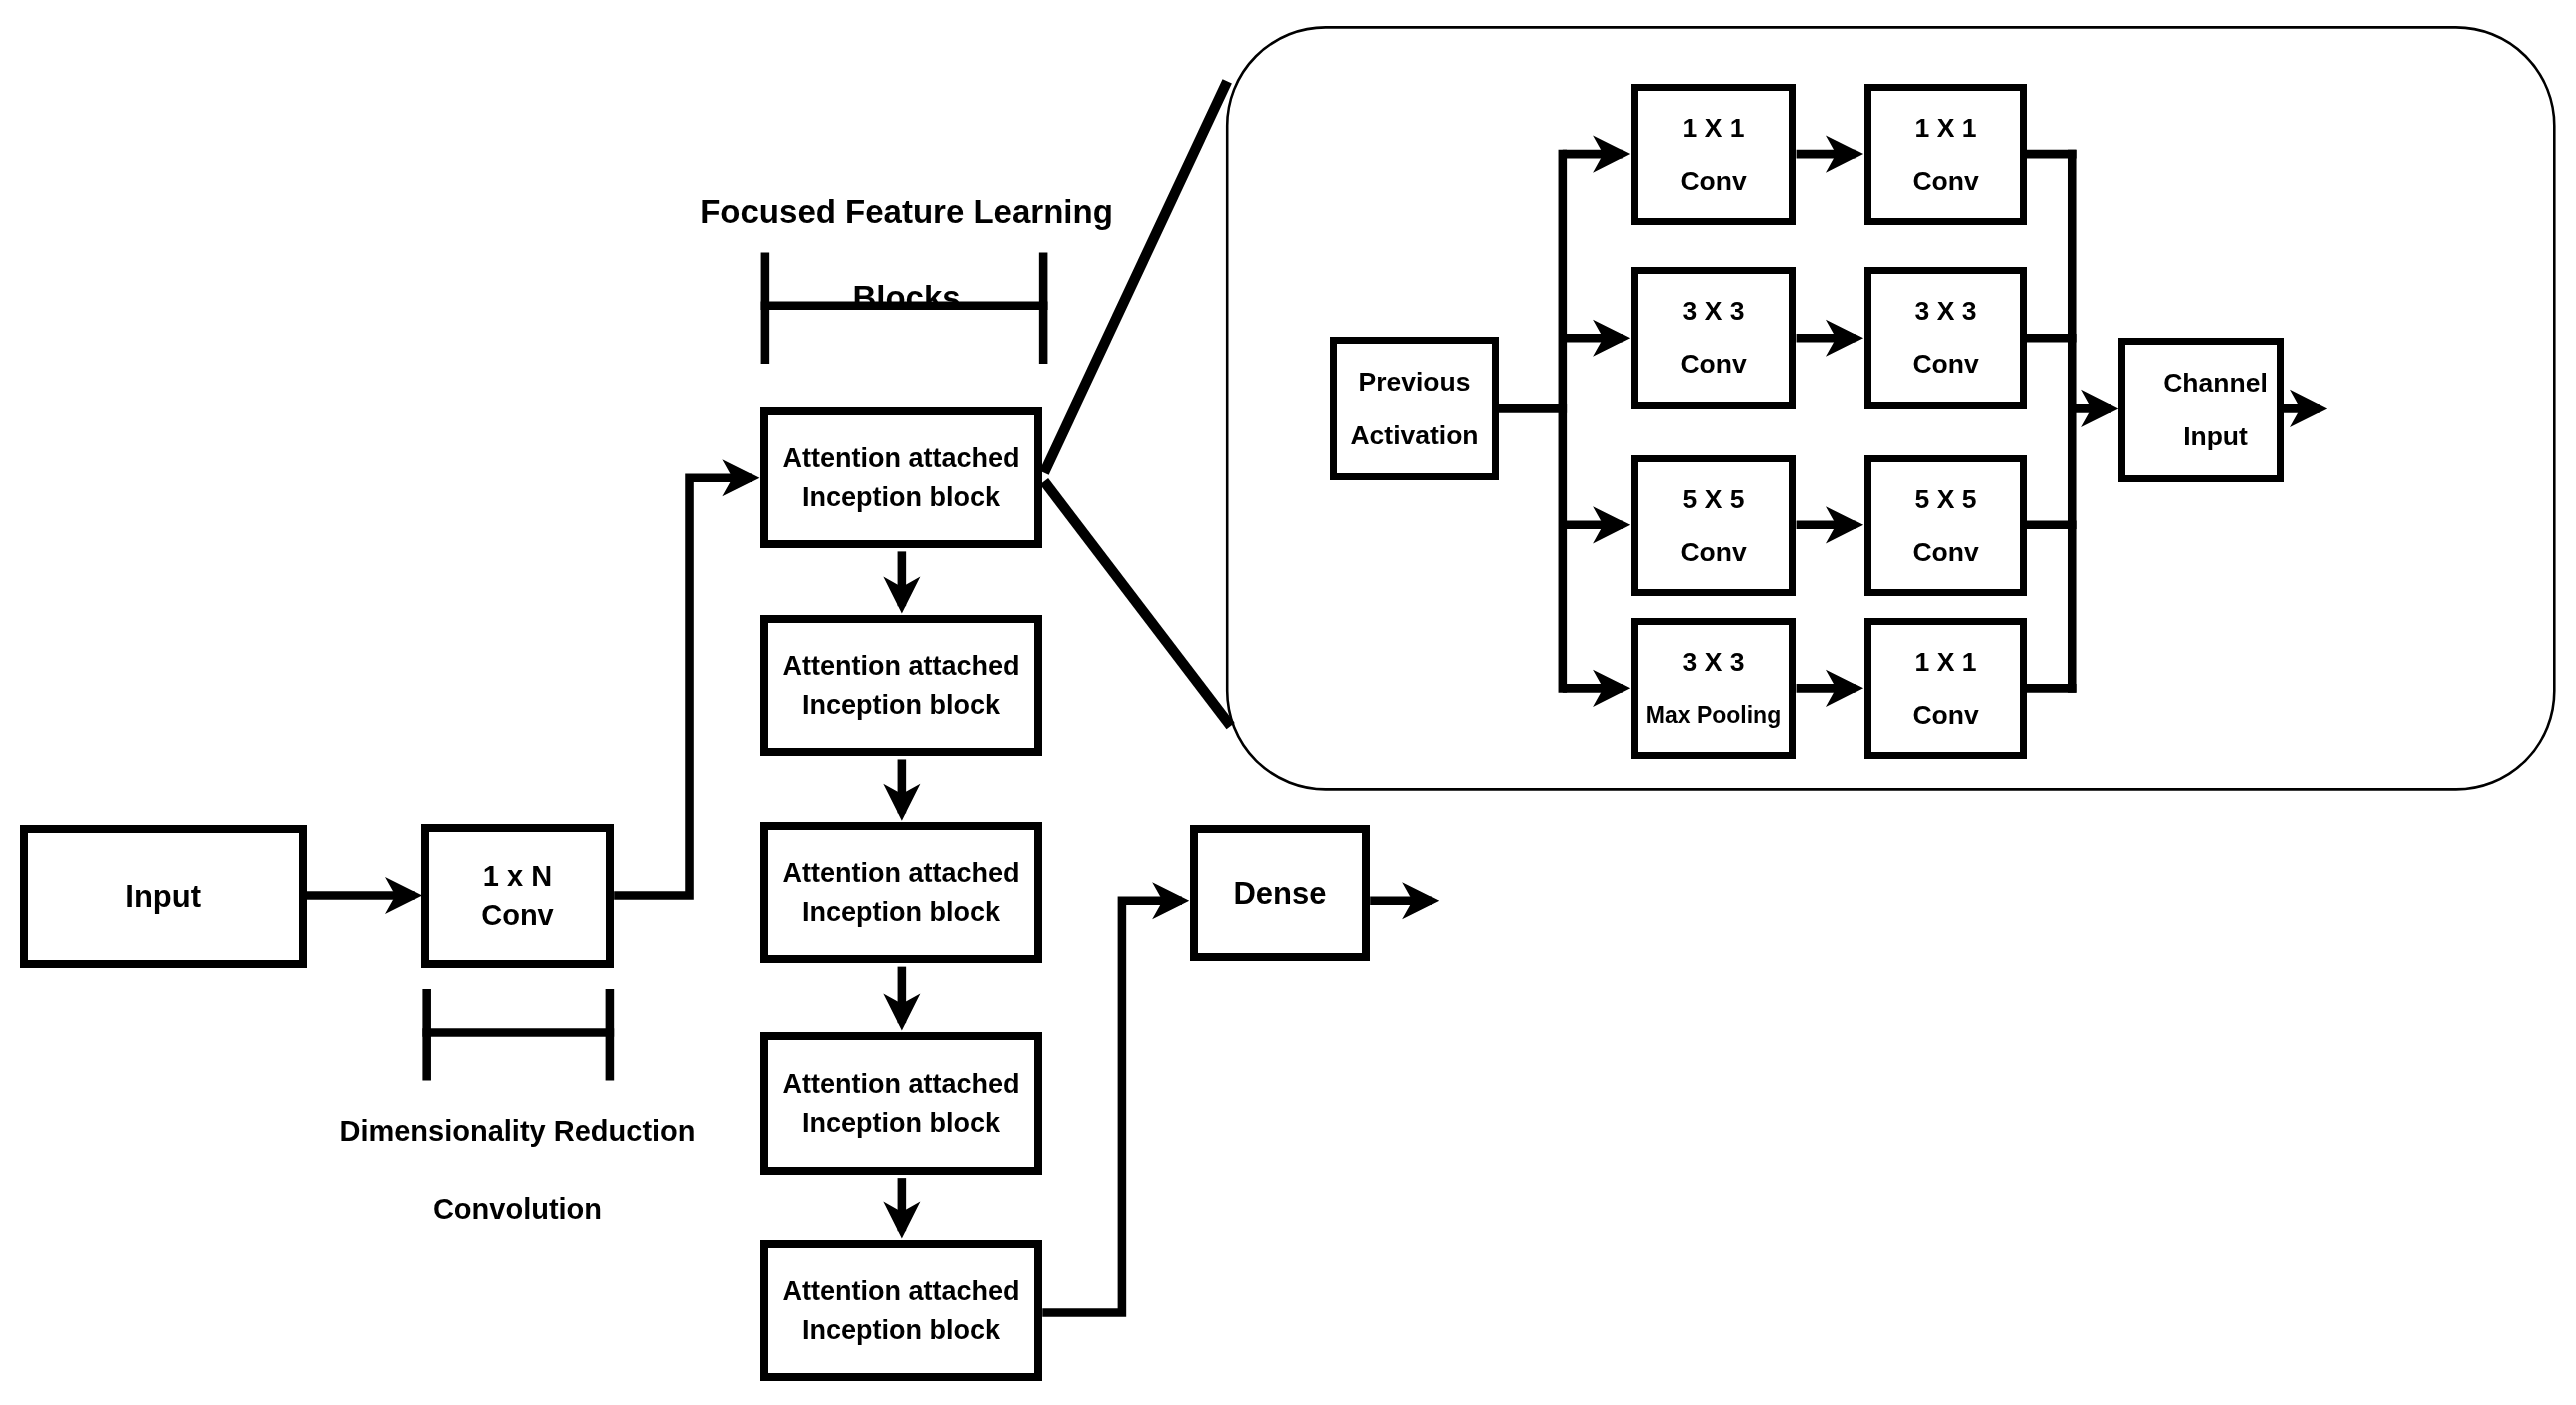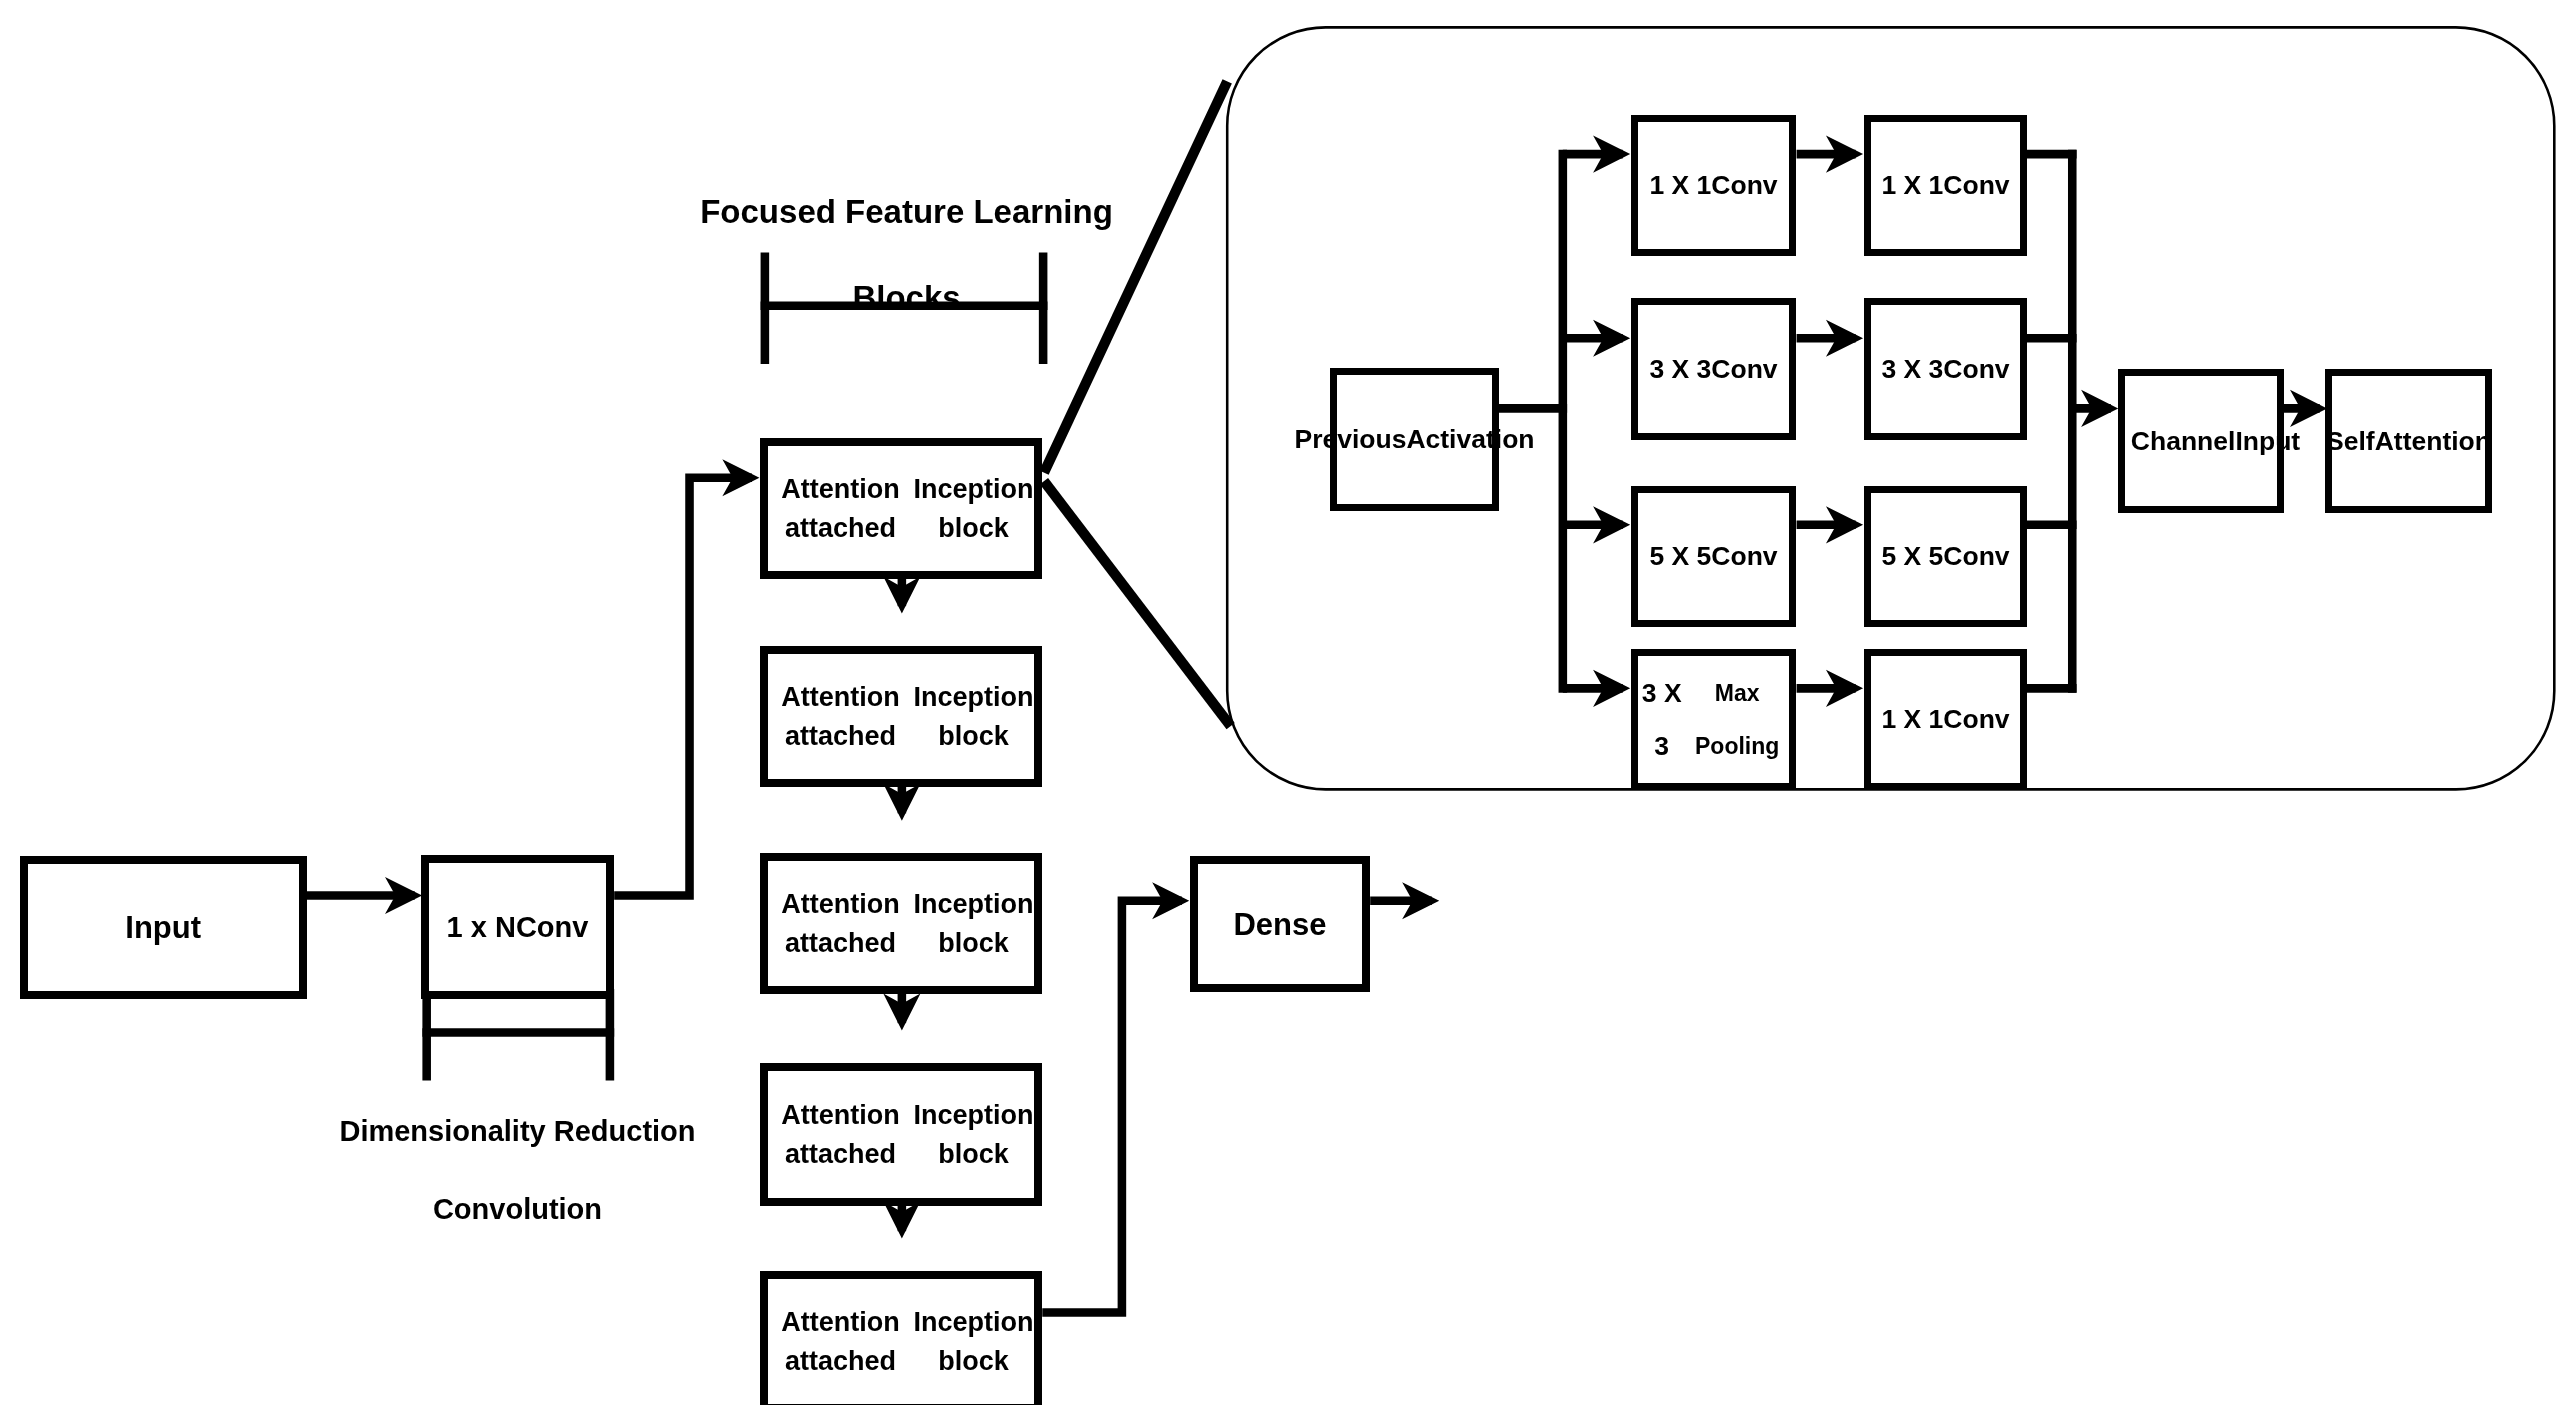--- a/index.html
+++ b/index.html
@@ -21,26 +21,25 @@
     left: 0; top: 0;
     width: 2576px;
     height: 1405px;
   }
   .box {
     position: absolute;
     background: #ffffff;
     border: 8.6px solid #000000;
     box-sizing: border-box;
     display: flex;
-    flex-direction: row;
+    flex-direction: column;
     align-items: center;
     justify-content: center;
     text-align: center;
     font-weight: bold;
-    margin-top: 31px;
   }
   .mbox { font-size: 27px; line-height: 39px; }
   .ibox { border-width: 7.7px; font-size: 26.5px; line-height: 53px; }
   .ibox .small { font-size: 23px; }
   .lbl {
     position: absolute;
     text-align: center;
     font-weight: bold;
     white-space: pre-line;
   }
@@ -195,19 +194,15 @@
   <div class="box ibox" style="left:1864px; top:618px; width:163px; height:141px;">
     <span>1 X 1</span>
     <span>Conv</span>
   </div>
 
   <div class="box ibox" style="left:2118px; top:338px; width:166px; height:144px;padding-left:29px;">
     <span>Channel</span>
     <span>Input</span>
   </div>
 
-  <div class="box ibox" style="left:2325px; top:338px; width:167px; height:144px;">
-    <span>Self</span>
-    <span>Attention</span>
-  </div>
 
 </div>
 
 
 </body></html>

